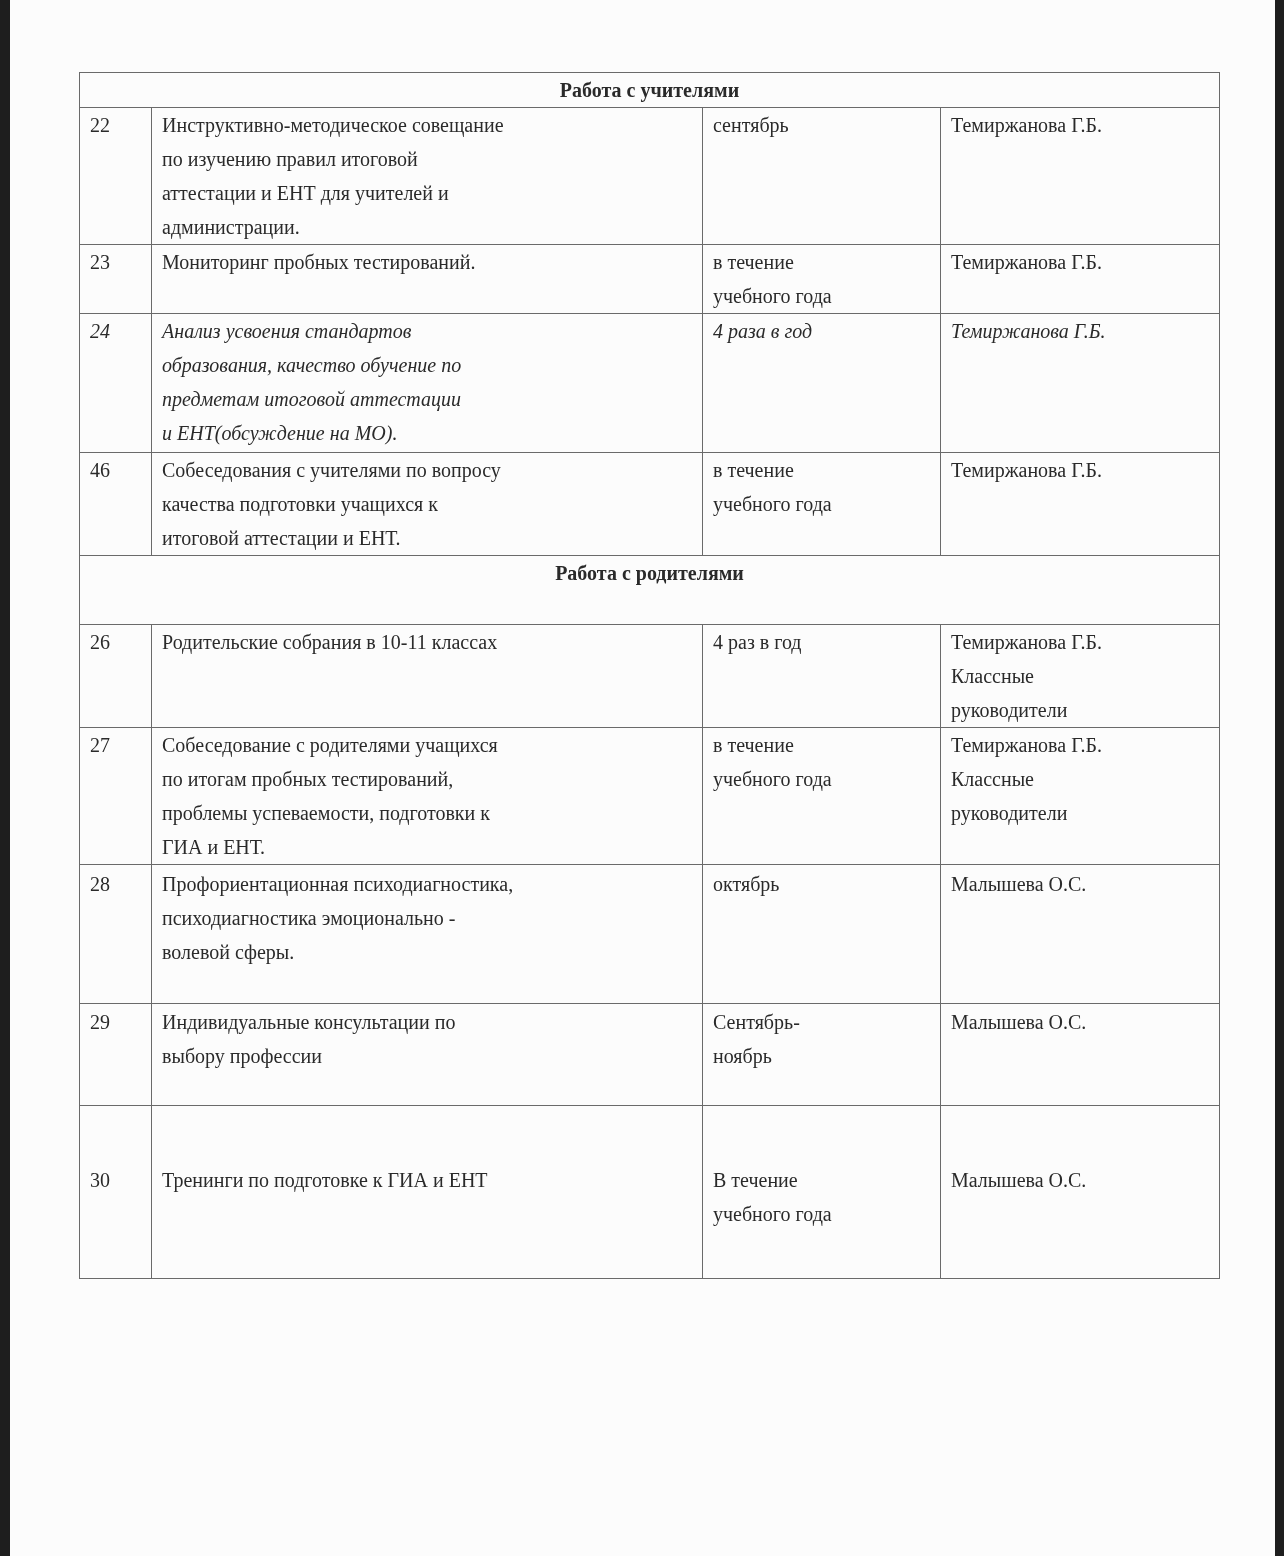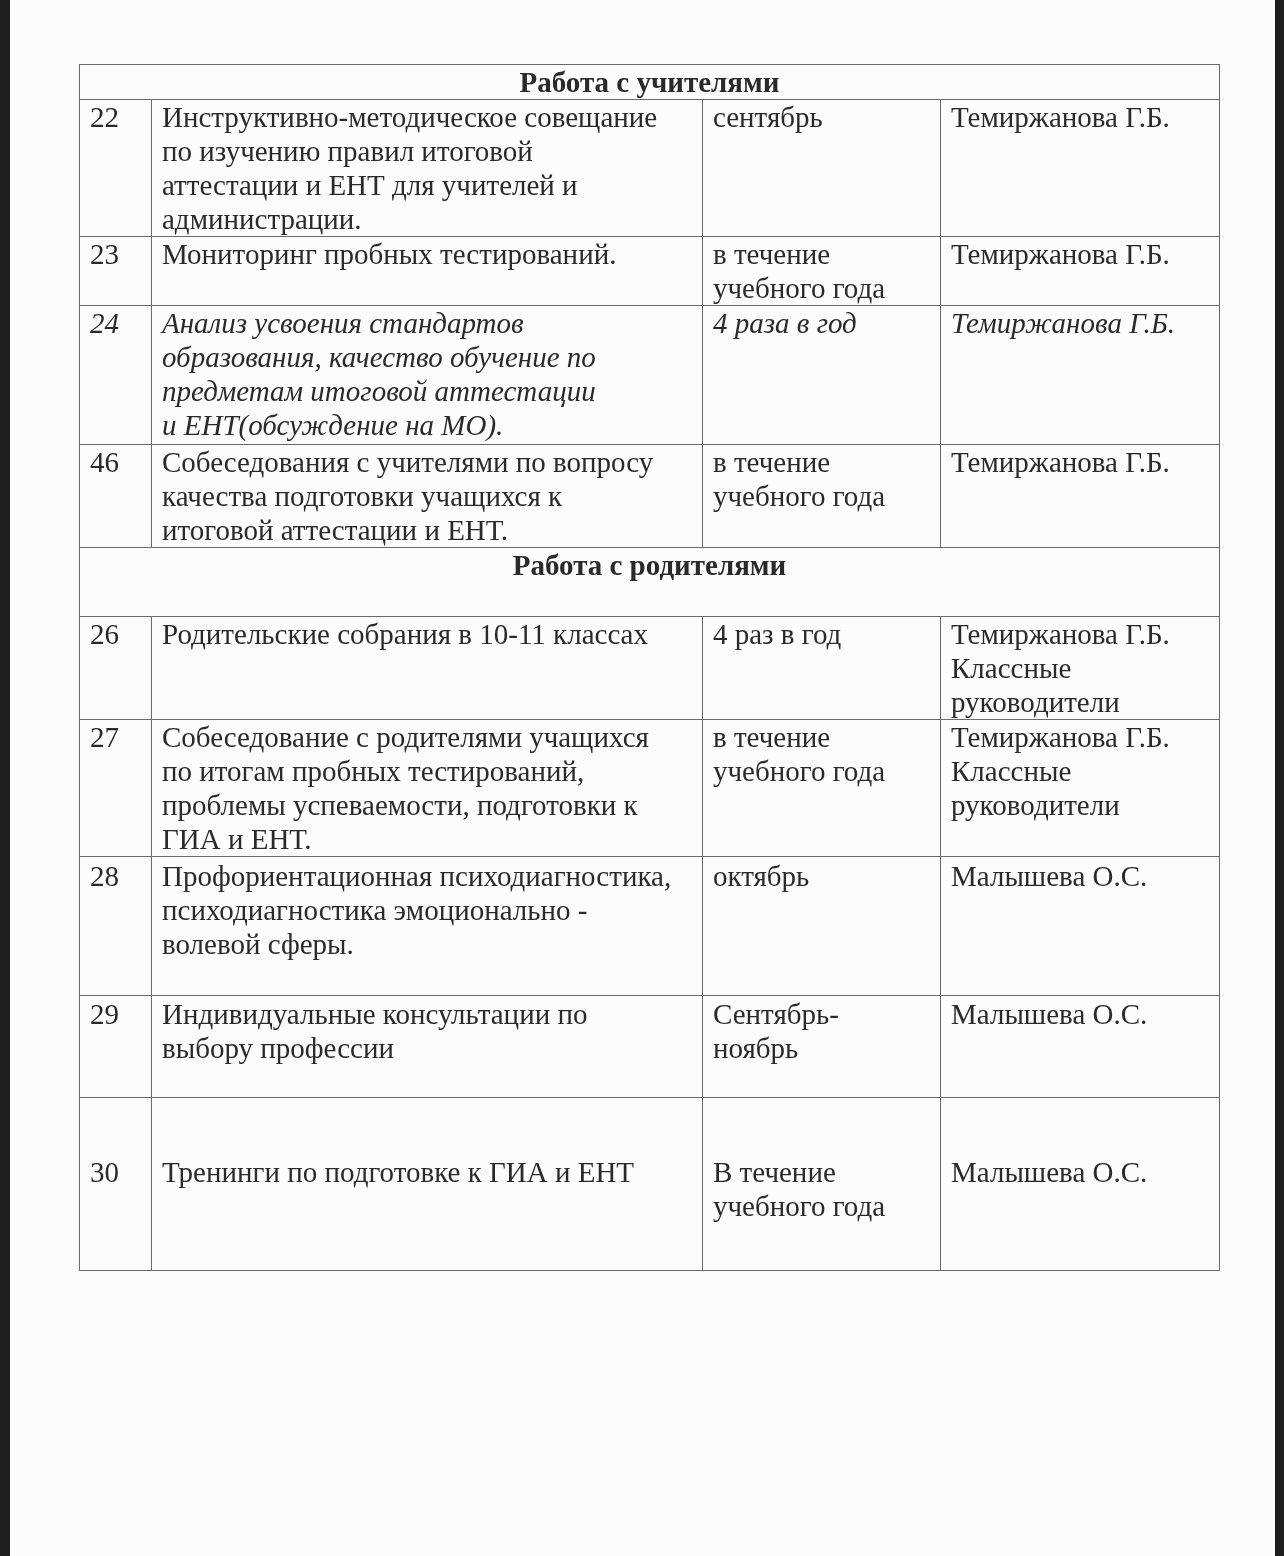--- a/index.html
+++ b/index.html
@@ -16,25 +16,25 @@
     position: absolute;
     left: 10px;
     top: 0;
     width: 1265px;
     height: 1556px;
     background: #fcfcfc;
   }
   table.plan {
     position: absolute;
     left: 69px;
-    top: 64px;
+    top: 72px;
     width: 1140px;
     border-collapse: collapse;
     table-layout: fixed;
-    font-size: 29px;
+    font-size: 20px;
     line-height: 34px;
     border-radius: 27px;
   }
   table.plan td {
     border: 1.5px solid #6a6a6a;
     vertical-align: top;
     padding: 0 10px;
     word-wrap: break-word;
   }
   col.c-num { width: 72px; }

